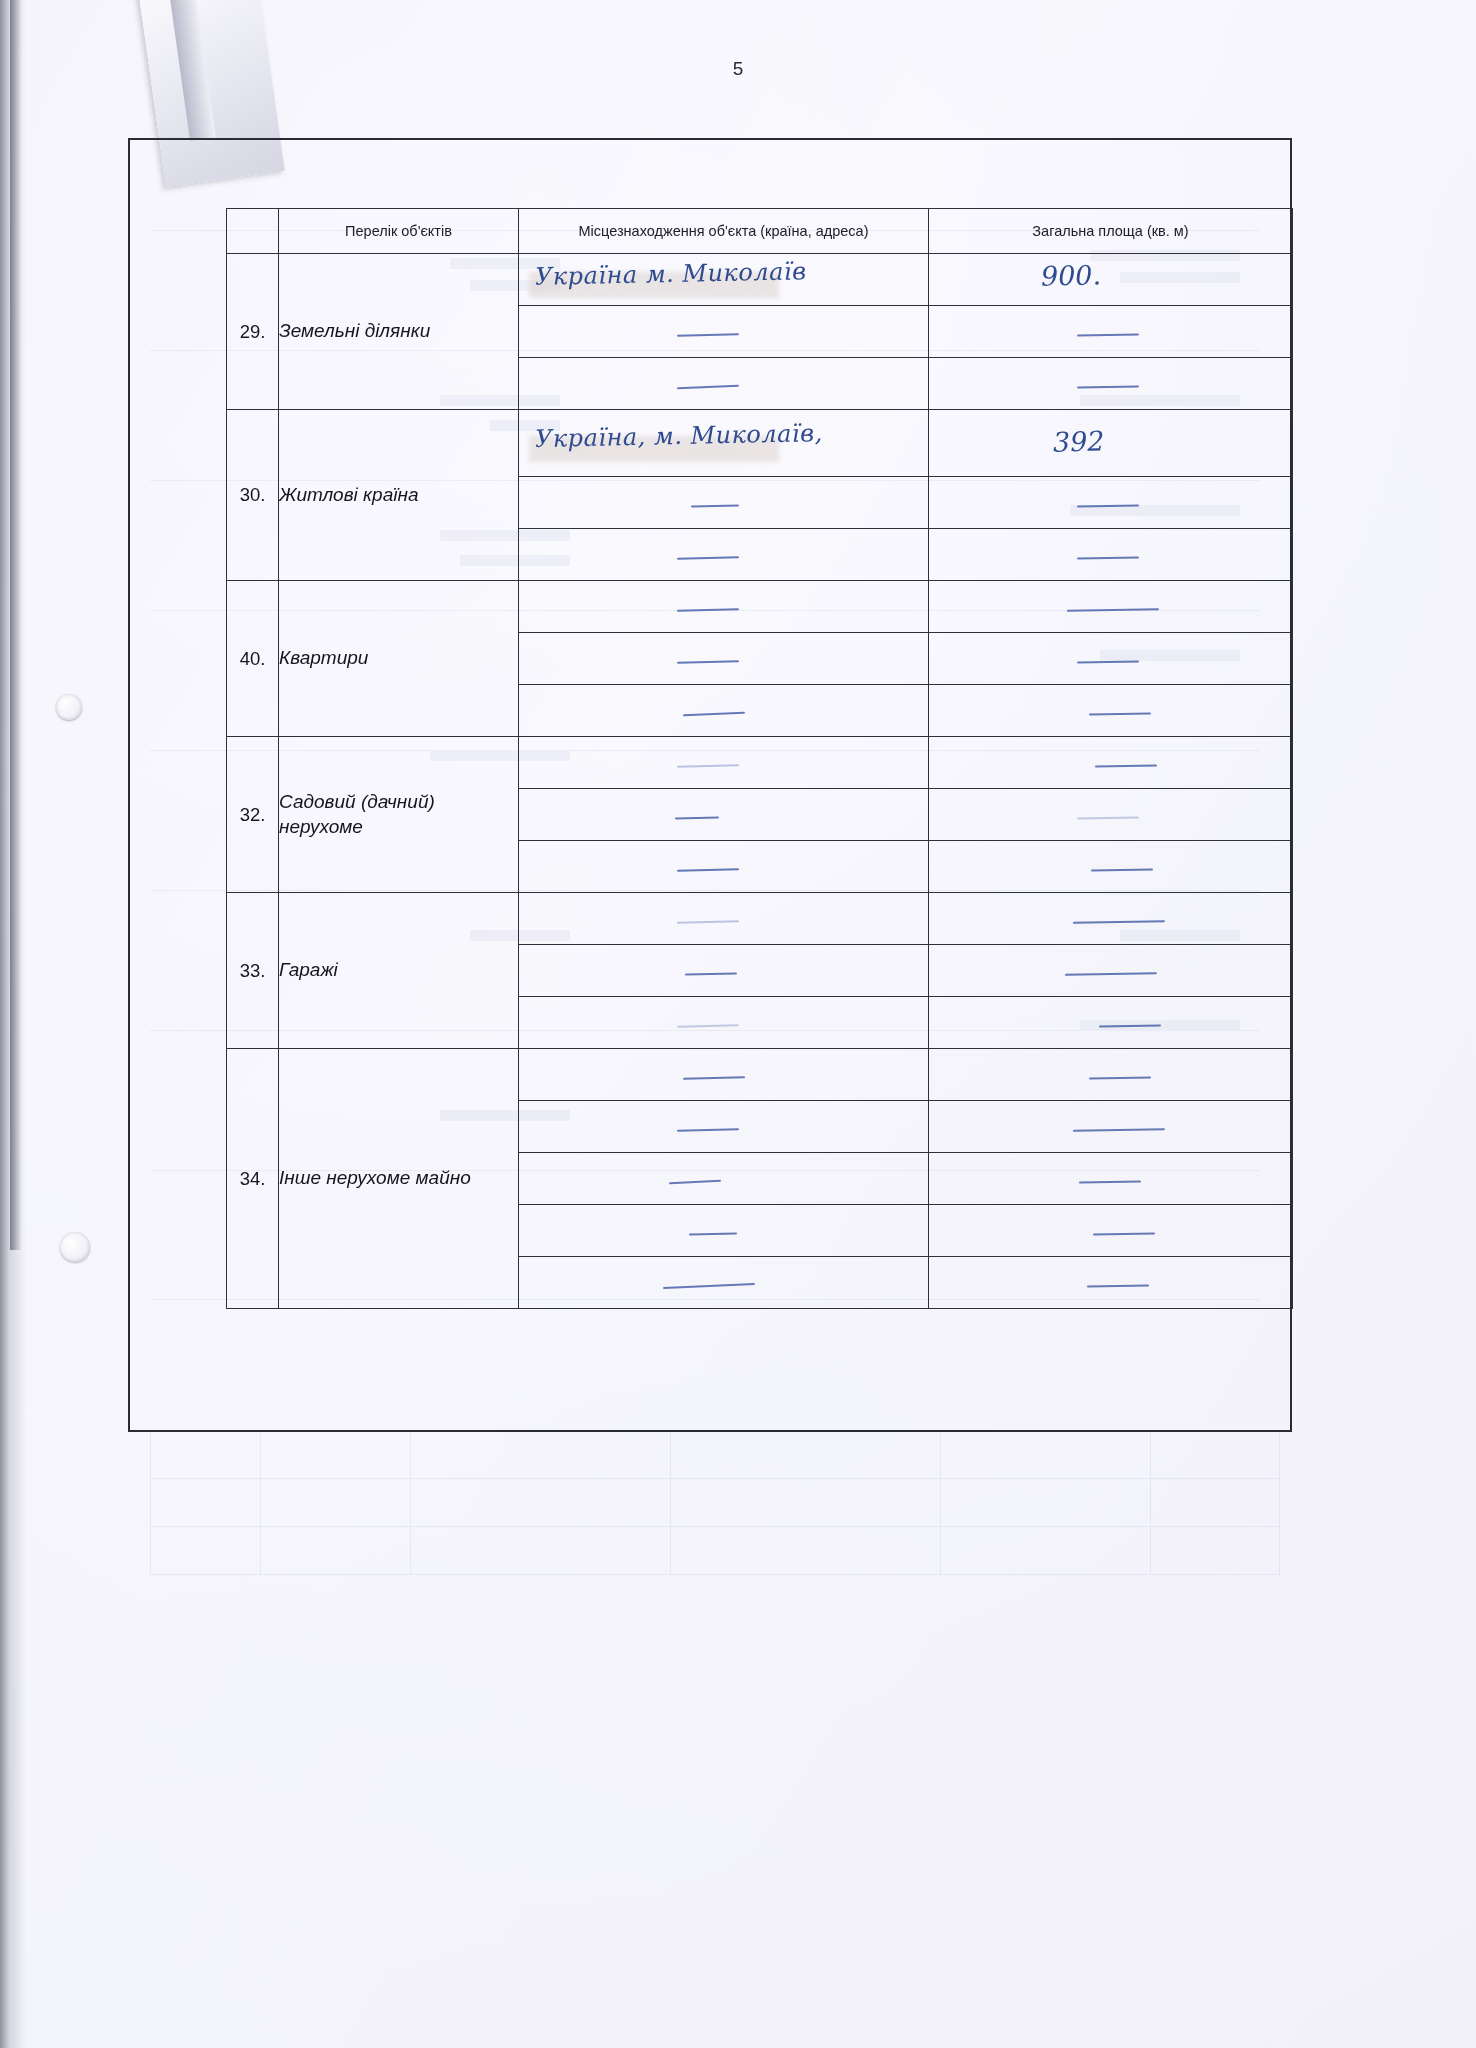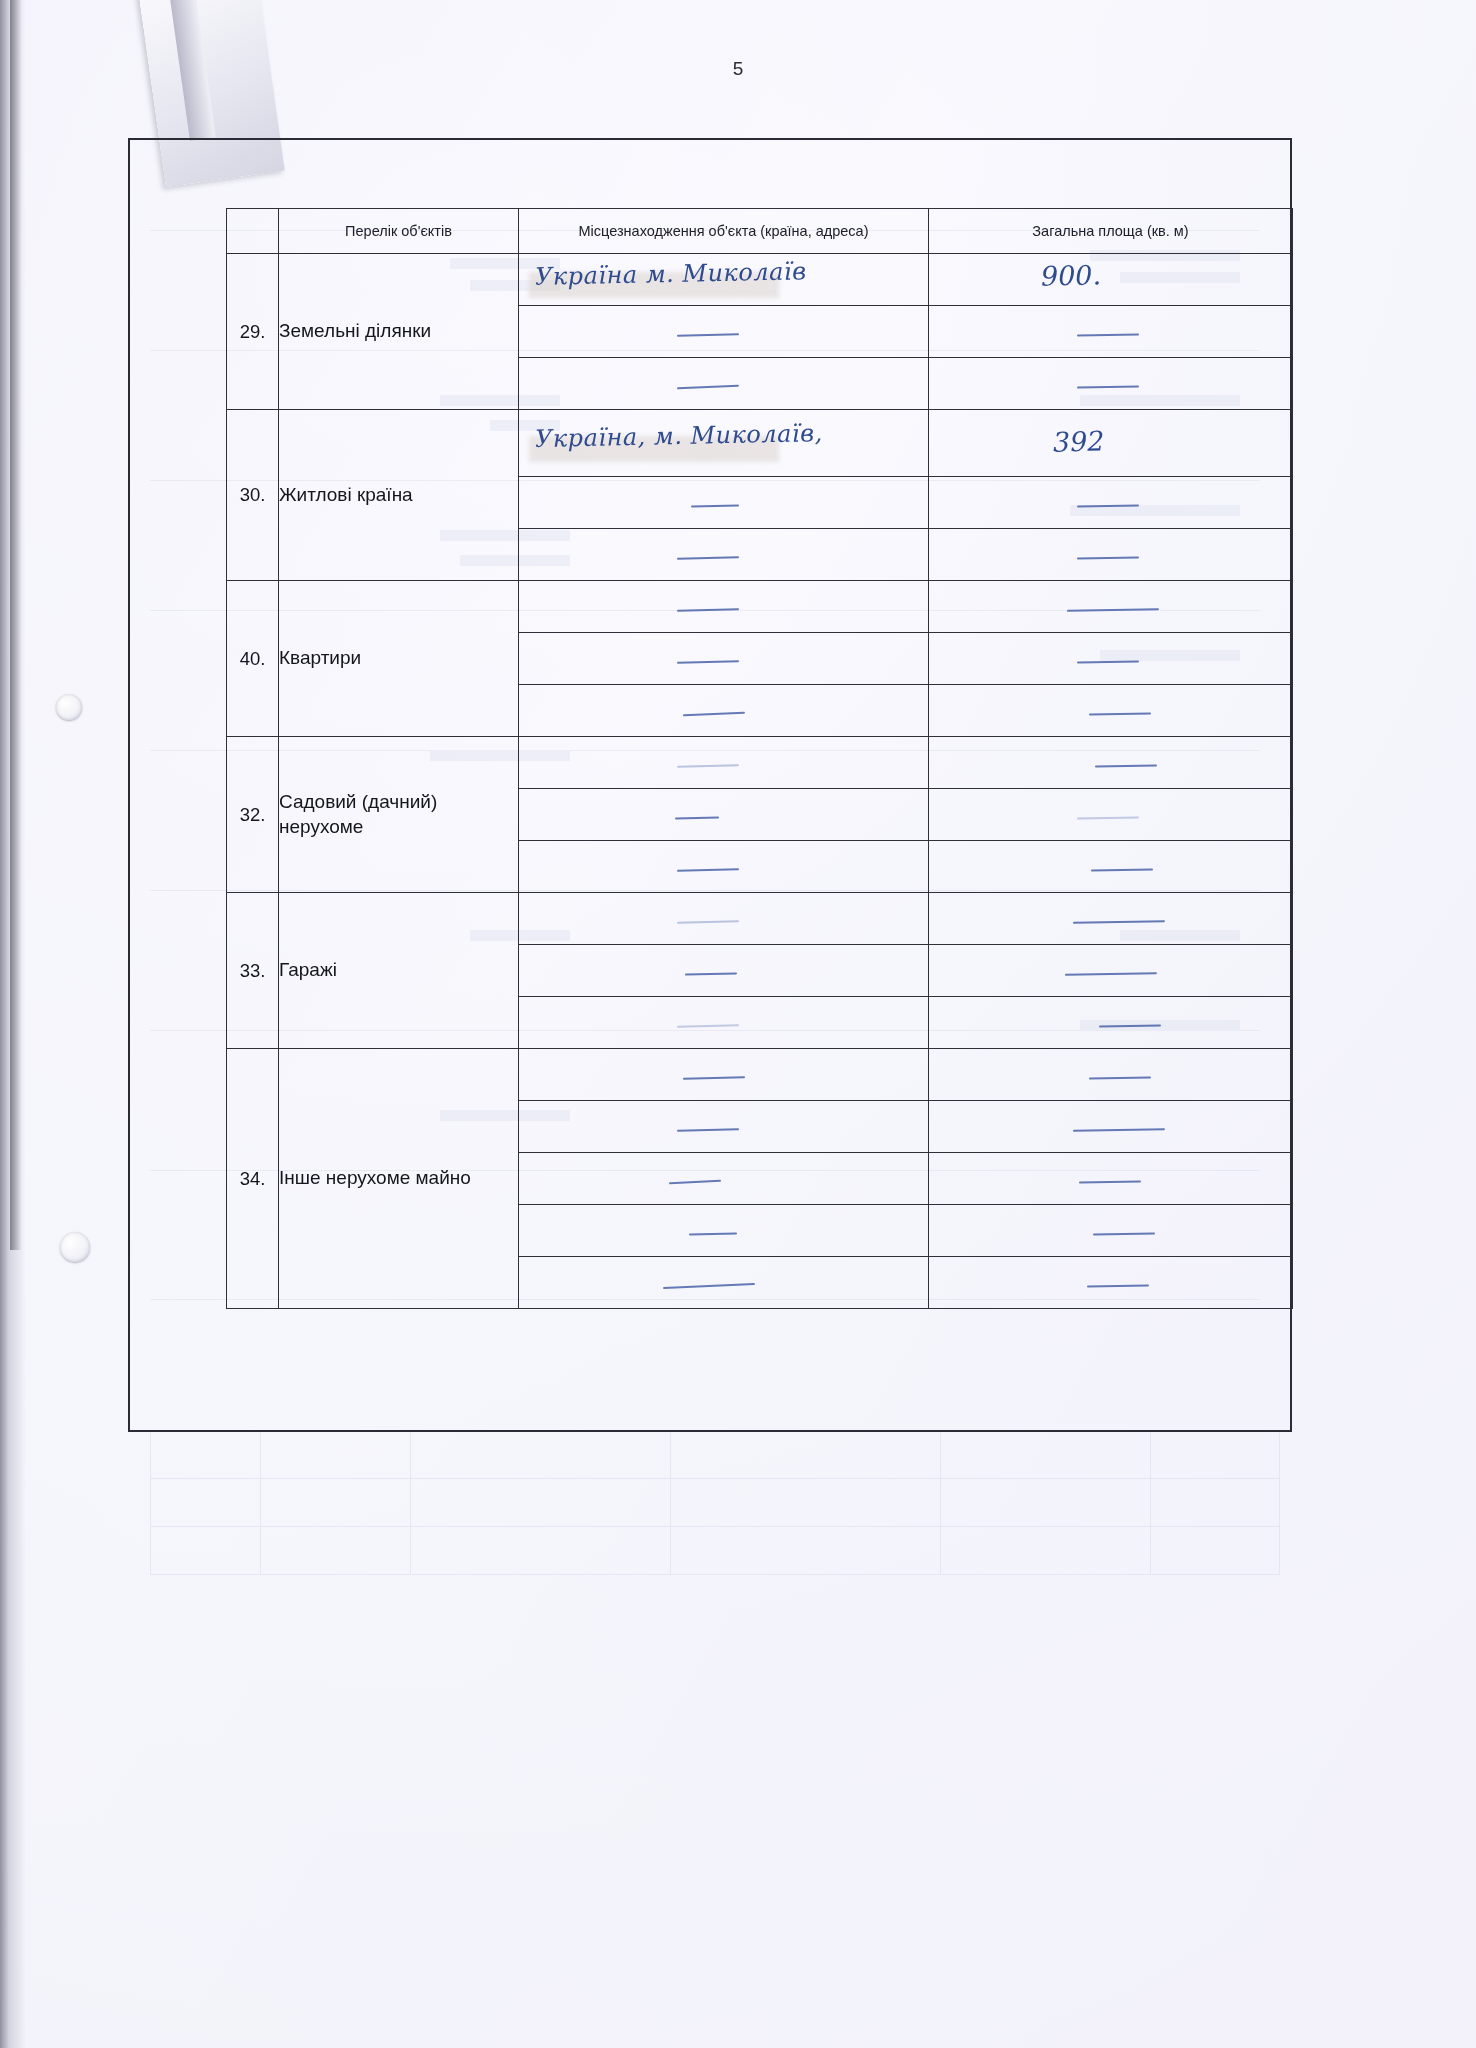--- a/index.html
+++ b/index.html
@@ -171,20 +171,21 @@
     text-align: center;
     font-size: 18.5px;
     color: #15151d;
     vertical-align: middle;
   }
   td.obj {
     font-size: 19px;
     color: #15151d;
     padding-left: 14px;
     line-height: 1.3;
+    font-style: italic;
   }
   td.cell {
     height: 51px;
     position: relative;
   }
 
   
   .hw {
     position: absolute;
     color: #2f4b8f;

